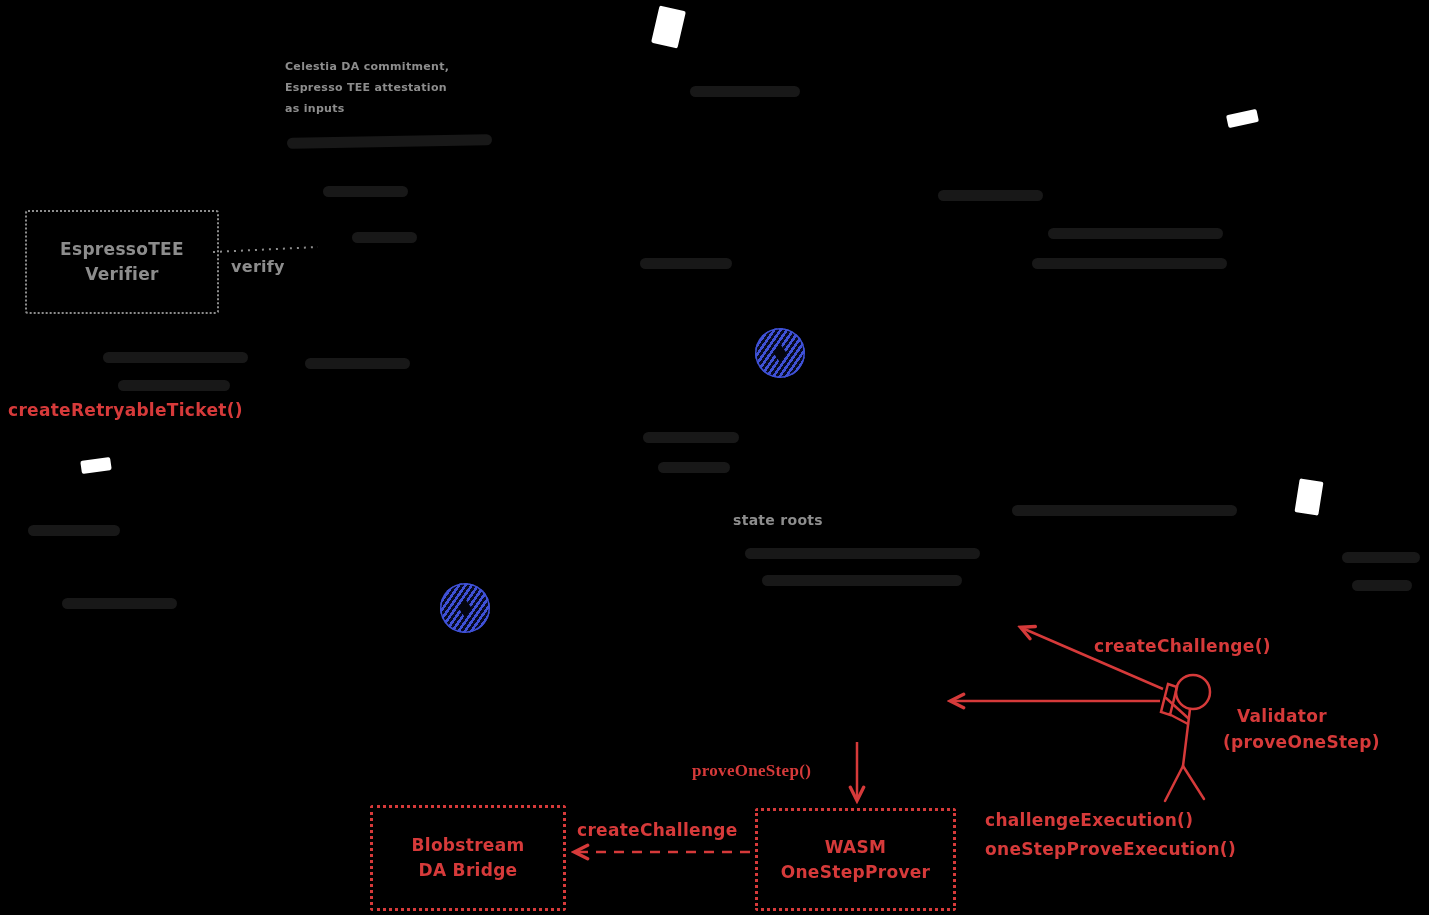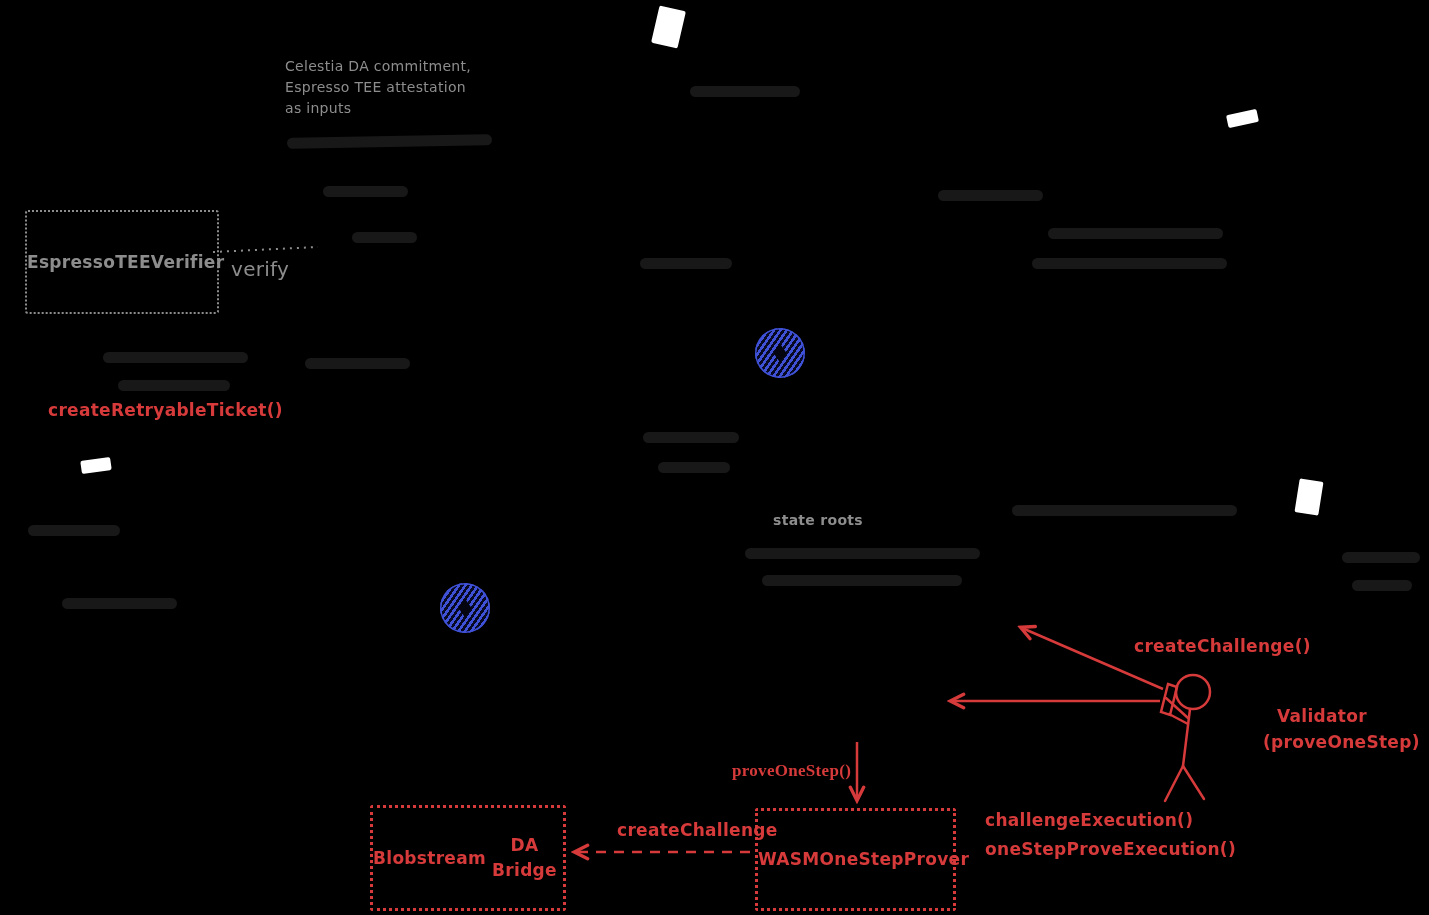--- a/index.html
+++ b/index.html
@@ -1,25 +1,25 @@
 <!DOCTYPE html>
 <html><head>
 <meta charset="utf-8">
 <style>
   html,body{margin:0;padding:0;background:#000;}
   .canvas{position:relative;width:1429px;height:915px;background:#000;overflow:hidden;
           font-family:"DejaVu Sans",sans-serif;}
   .abs{position:absolute;}
   .gray{color:#8d8d8d;}
   .red{color:#d63a3a;}
-  .note{font-size:14px;font-weight:400;letter-spacing:.3px;line-height:21px;white-space:nowrap;}
-  .label{font-size:17px;font-weight:700;letter-spacing:.3px;white-space:nowrap;margin-left:40px;}
-  .label-sm{font-size:20px;font-weight:400;letter-spacing:.3px;white-space:nowrap;}
-  .dotted-box{border-radius:3px;display:flex;flex-direction:row;align-items:center;
-              justify-content:flex-start;text-align:center;font-weight:700;font-size:17px;
+  .note{font-size:11px;font-weight:700;letter-spacing:.3px;line-height:21px;white-space:nowrap;}
+  .label{font-size:17px;font-weight:700;letter-spacing:.3px;white-space:nowrap;}
+  .label-sm{font-size:16px;font-weight:700;letter-spacing:.3px;white-space:nowrap;}
+  .dotted-box{border-radius:3px;display:flex;flex-direction:column;align-items:center;
+              justify-content:center;text-align:center;font-weight:700;font-size:17px;
               line-height:25px;letter-spacing:.3px;}
   .gray-box{border:2.5px dotted #8d8d8d;color:#8d8d8d;}
   .red-box{border:3px dotted #d63a3a;color:#d63a3a;}
   .doc{background:#ffffff;border-radius:2px;}
   .token{border-radius:50%;display:flex;align-items:center;justify-content:center;
          background:repeating-linear-gradient(125deg,#3f51d6 0px,#3f51d6 2.6px,#070a22 2.6px,#070a22 5.2px);
          box-shadow:0 0 0 1.5px #3f51d6 inset;}
   .token-core{width:13px;height:19px;background:#04050e;
               clip-path:polygon(50% 0,100% 50%,50% 100%,0 50%);}
   .ghost{background:#181818;height:11px;border-radius:6px;}

